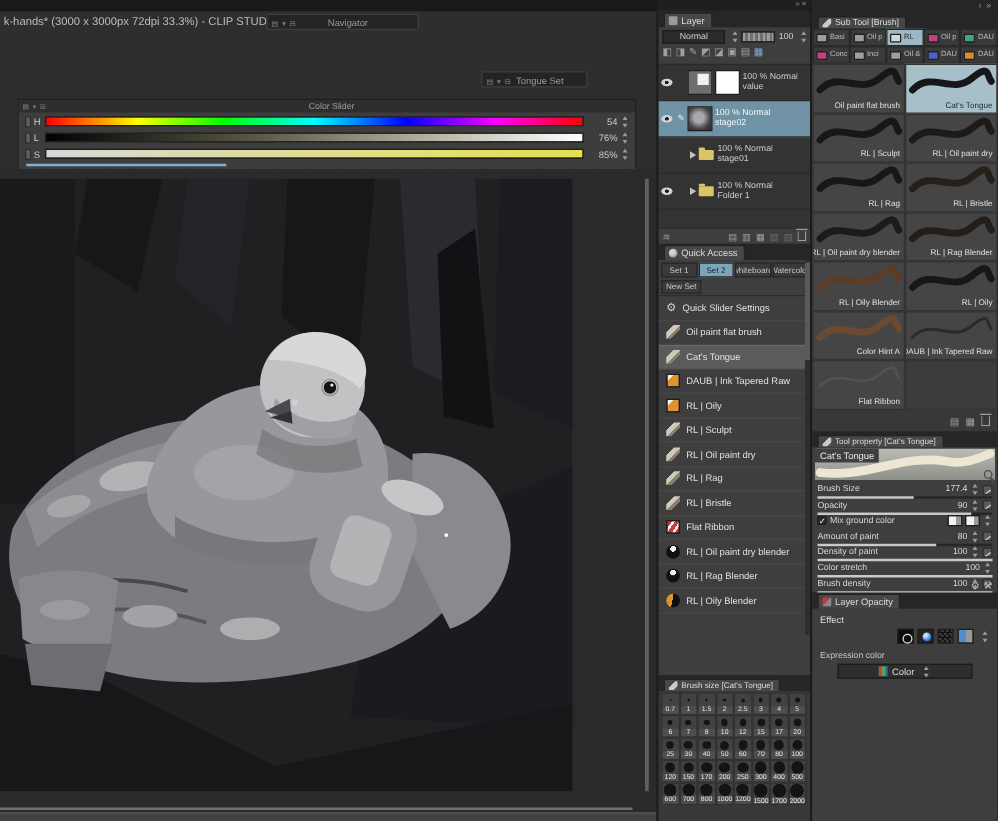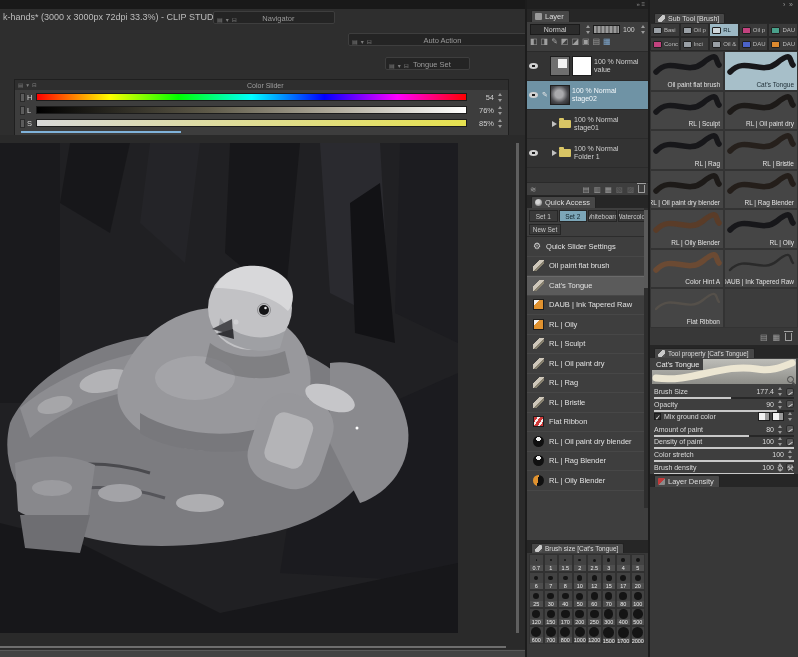--- a/index.html
+++ b/index.html
@@ -189,28 +189,20 @@
   <div id="win-strip" class="abs"></div>
   <div id="doc-title" class="abs">k-hands* (3000 x 3000px 72dpi 33.3%) - CLIP STUDIO PAINT EX</div>
 
   <div class="mini-panelbar abs" style="left:213px;top:11px;width:122px;">
     <span class="bar-icons">
         <span>▤</span>
         <span>▾</span>
         <span>⊟</span>
       </span>
     <span class="bar-title">Navigator</span>
-  </div>
-  <div class="mini-panelbar abs" style="left:348px;top:33px;width:180px;">
-    <span class="bar-icons">
-        <span>▤</span>
-        <span>▾</span>
-        <span>⊟</span>
-      </span>
-    <span class="bar-title">Auto Action</span>
   </div>
   <div class="mini-panelbar abs" style="left:385px;top:57px;width:85px;">
     <span class="bar-icons">
         <span>▤</span>
         <span>▾</span>
         <span>⊟</span>
       </span>
     <span class="bar-title">Tongue Set</span>
   </div>
 
@@ -911,17 +903,33 @@
       </div>
     <div id="tp-footicons">
       <span>⚙</span>
         <span>⚒</span>
     </div>
   </div>
 
   <div id="lp-tabbar" class="abs tabbar">
     <span class="tab">
         <span class="tab-ico red"></span>
-        <span>Layer Density</span>
-      </span>
+        <span>Layer Opacity</span>
+      </span>
+  </div>
+  <div id="lp-body" class="abs">
+    <div id="lp-effect-label">Effect</div>
+    <div id="lp-effect-icons">
+      <span class="fx border-fx"></span>
+      <span class="fx ball-fx"></span>
+      <span class="fx tone-fx"></span>
+      <span class="fx color-fx"></span>
+      <span class="stepper"></span>
+    </div>
+    <div id="lp-expression-label">Expression color</div>
+    <div id="lp-expression-select">
+      <span class="rgb-ico"></span>
+      <span>Color</span>
+      <span class="stepper"></span>
+    </div>
   </div>
 
 </div>
 
 </body></html>

